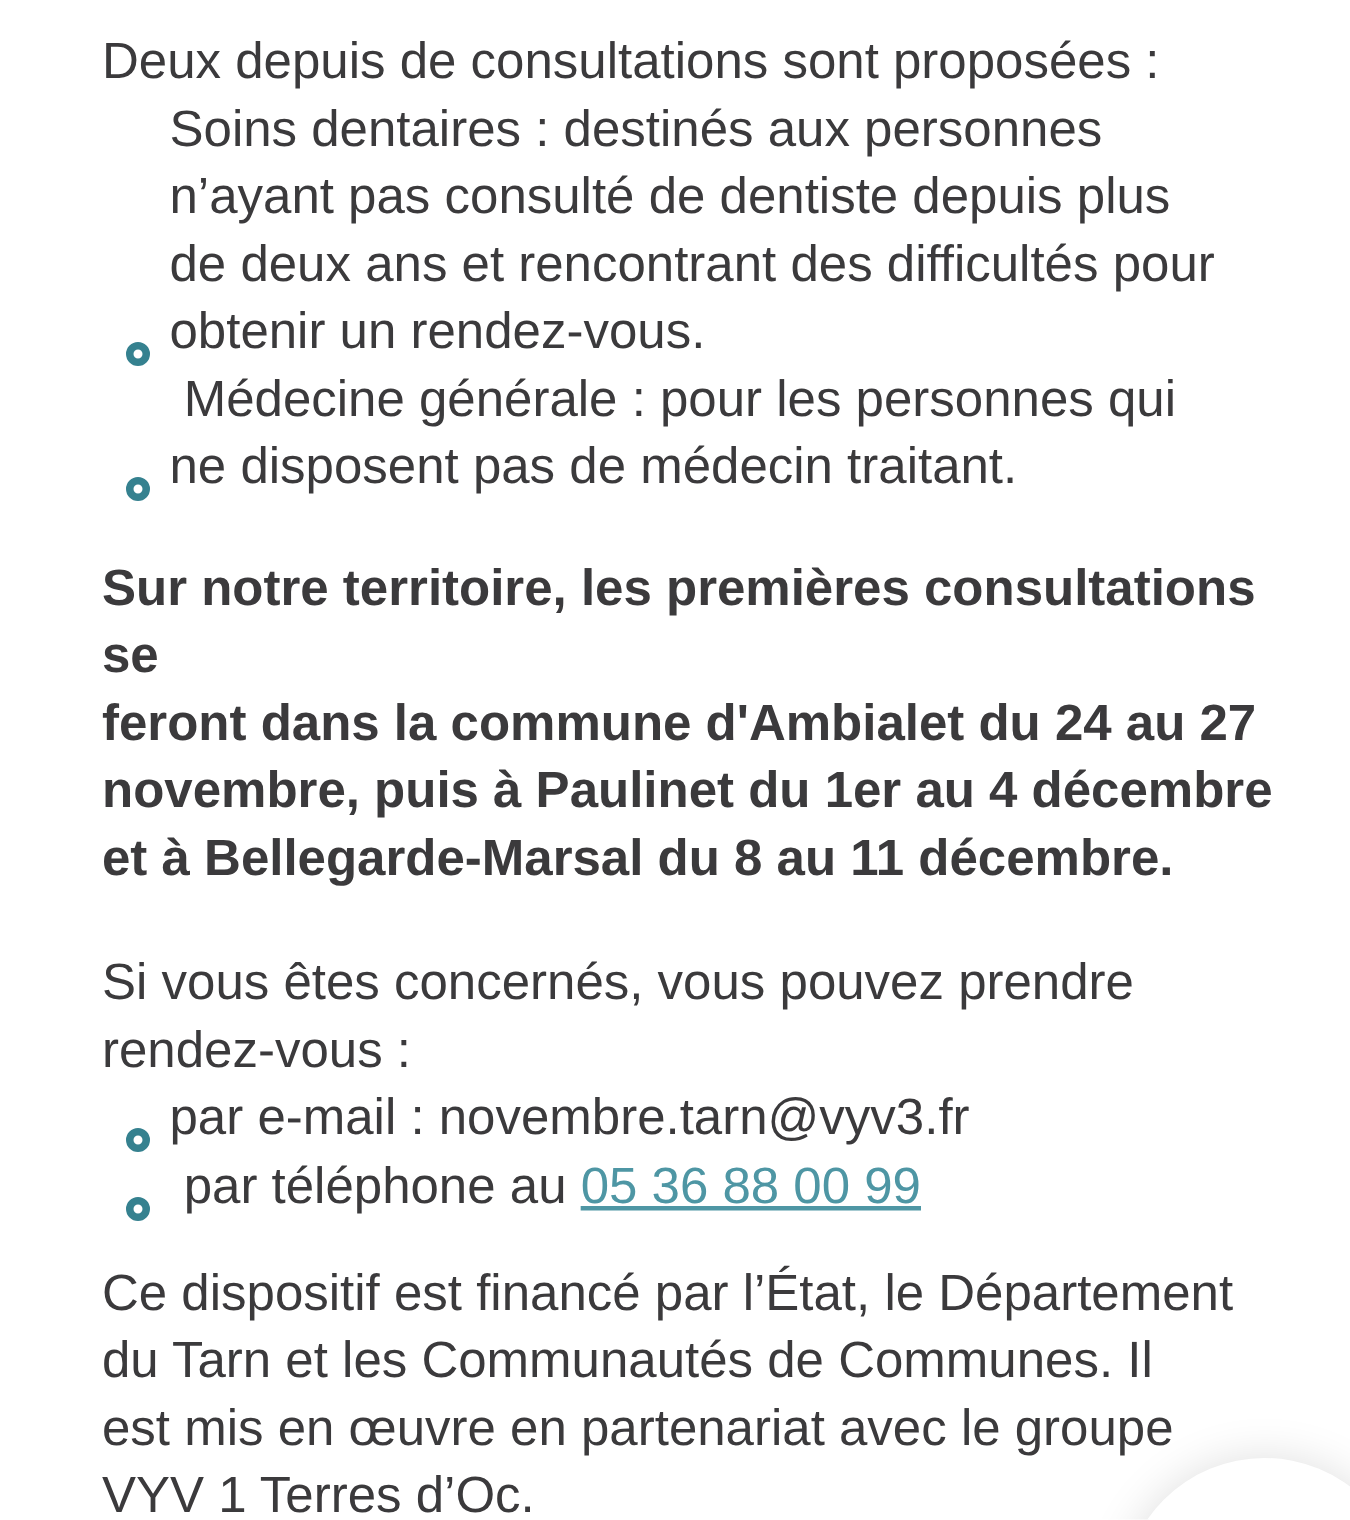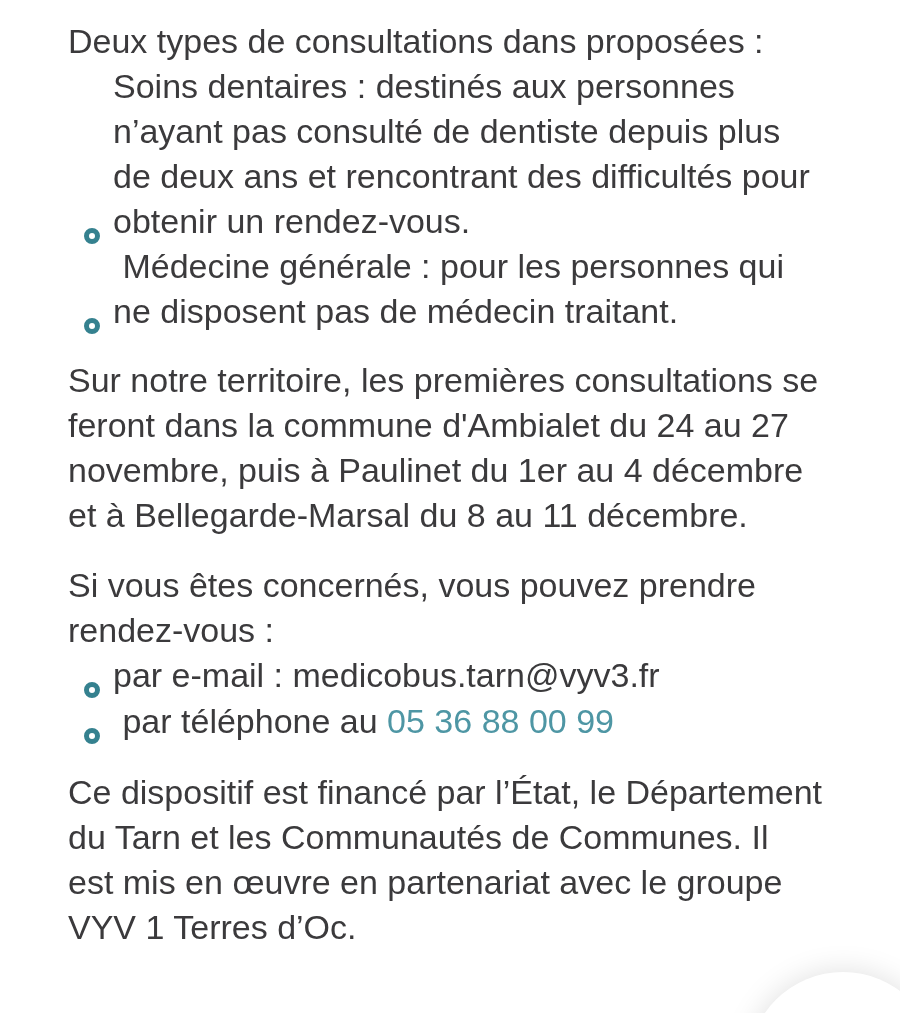--- a/index.html
+++ b/index.html
@@ -43,46 +43,47 @@
     border: 5px solid var(--bullet, #35818f);
     border-radius: 50%;
     background: #ffffff;
     margin: 15px 13px 0 16px;
   }
   .li-text {
     white-space: pre-line;
   }
   .list-types { margin-top: 25px; }
   .list-types li + li { margin-top: 0; }
-  .schedule-para { margin-top: 24px; }
-  .appointment-para { margin-top: 25px; }
+  .schedule-para { margin-top: 36px; font-weight: bold; }
+  .appointment-para { margin-top: 38px; }
   .list-contact { margin-top: 27px; }
   .list-contact li + li { margin-top: 1px; }
   .funding-para { margin-top: 26px; }
   .phone-link {
     color: var(--accent, #4e96a4);
     cursor: pointer;
+    text-decoration: underline;
   }
   .corner-circle {
     position: absolute;
     left: 748px;
     top: 972px;
     width: 190px;
     height: 190px;
     border-radius: 50%;
     background: #ffffff;
     box-shadow: 0 0 30px rgba(0, 0, 0, 0.13);
   }
 </style>
 </head>
 <body style="--bg: #ffffff; --text: #3b3a3c; --accent: #4e96a4; --bullet: #35818f;">
 
 <main class="content">
 
-  <p class="para">Deux types de consultations dans proposées :</p>
+  <p class="para">Deux depuis de consultations sont proposées :</p>
 
   <ul class="bullet-list list-types">
     <li>
       <span class="ring-bullet"></span>
       <span class="li-text">Soins dentaires : destinés aux personnes
 n’ayant pas consulté de dentiste depuis plus
 de deux ans et rencontrant des difficultés pour
 obtenir un rendez-vous.</span>
     </li>
     <li>
@@ -96,21 +97,21 @@
 feront dans la commune d'Ambialet du 24 au 27
 novembre, puis à Paulinet du 1er au 4 décembre
 et à Bellegarde-Marsal du 8 au 11 décembre.</p>
 
   <p class="para appointment-para">Si vous êtes concernés, vous pouvez prendre
 rendez-vous :</p>
 
   <ul class="bullet-list list-contact">
     <li>
       <span class="ring-bullet"></span>
-      <span class="li-text">par e-mail : medicobus.tarn@vyv3.fr</span>
+      <span class="li-text">par e-mail : novembre.tarn@vyv3.fr</span>
     </li>
     <li>
       <span class="ring-bullet"></span>
       <span class="li-text"><span>&nbsp;par téléphone au </span><span class="phone-link">05 36 88 00 99</span></span>
     </li>
   </ul>
 
   <p class="para funding-para">Ce dispositif est financé par l’État, le Département
 du Tarn et les Communautés de Communes. Il
 est mis en œuvre en partenariat avec le groupe

